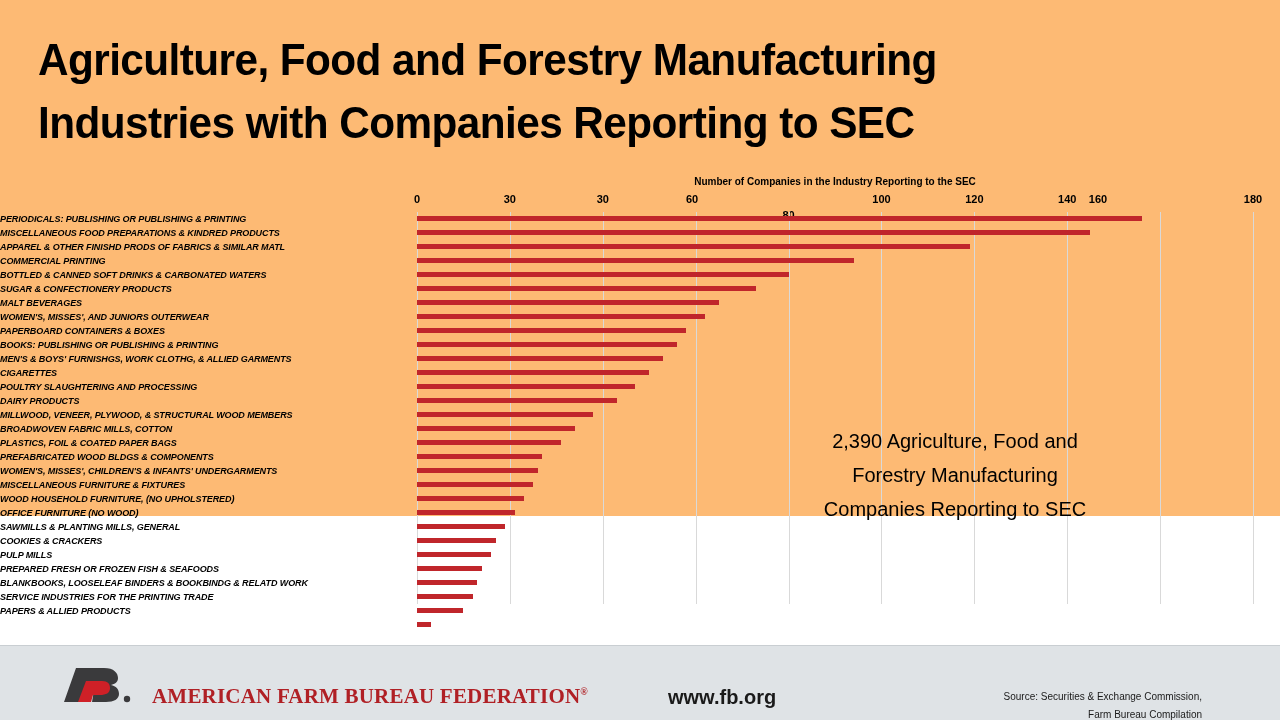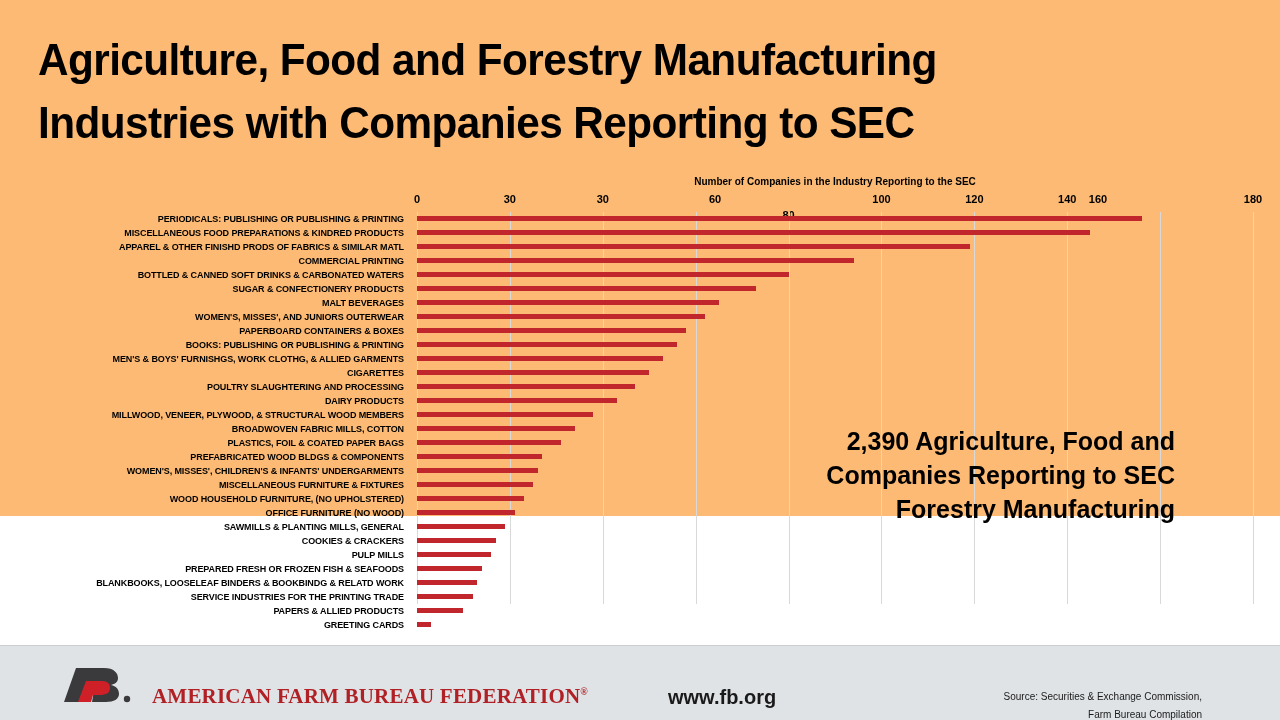--- a/index.html
+++ b/index.html
@@ -94,37 +94,37 @@
 
   
   #cat-labels {
     position: absolute;
     left: 0px; top: 212px;
     width: 409px;
   }
   .cat-label {
     height: 14px;
     line-height: 14px;
-    text-align: right;
     padding-right: 5px;
     font-size: 9px;
     font-weight: bold;
     color: #000000;
     white-space: nowrap;
     letter-spacing: -0.1px;
+    font-style: italic;
   }
 
   
   #annotation {
     position: absolute;
     left: 735px; top: 424px;
     width: 440px;
-    text-align: right;
-    font-size: 25px;
-    font-weight: bold;
+    text-align: center;
+    font-size: 20px;
+    font-weight: normal;
     line-height: 34px;
     color: #000000;
   }
 
   
   #footer {
     position: absolute;
     left: 0; top: 645px;
     width: 1280px; height: 75px;
     background: #dfe3e6;
@@ -175,21 +175,21 @@
   </div>
 
   <div id="chart">
 
     <div id="axis-title">Number of Companies in the Industry Reporting to the SEC</div>
 
     <div id="tick-row">
         <div class="tick-label" style="left: 417px;">0</div>
         <div class="tick-label" style="left: 509.889px;">30</div>
         <div class="tick-label" style="left: 602.778px;">30</div>
-        <div class="tick-label" style="left: 715px; text-align: right;">60</div>
+        <div class="tick-label" style="left: 692px; text-align: right;">60</div>
         <div class="tick-label" style="left: 788.556px; margin-top: 16px;">80</div>
         <div class="tick-label" style="left: 881.444px;">100</div>
         <div class="tick-label" style="left: 974.333px;">120</div>
         <div class="tick-label" style="left: 1067.22px;">140</div>
         <div class="tick-label" style="left: 1098px;">160</div>
         <div class="tick-label" style="left: 1253px;">180</div>
       </div>
 
     <div id="plot">
       <div id="gridlines">
@@ -322,27 +322,26 @@
       <div class="cat-label">MISCELLANEOUS FURNITURE &amp; FIXTURES</div>
       <div class="cat-label">WOOD HOUSEHOLD FURNITURE, (NO UPHOLSTERED)</div>
       <div class="cat-label">OFFICE FURNITURE (NO WOOD)</div>
       <div class="cat-label">SAWMILLS &amp; PLANTING MILLS, GENERAL</div>
       <div class="cat-label">COOKIES &amp; CRACKERS</div>
       <div class="cat-label">PULP MILLS</div>
       <div class="cat-label">PREPARED FRESH OR FROZEN FISH &amp; SEAFOODS</div>
       <div class="cat-label">BLANKBOOKS, LOOSELEAF BINDERS &amp; BOOKBINDG &amp; RELATD WORK</div>
       <div class="cat-label">SERVICE INDUSTRIES FOR THE PRINTING TRADE</div>
       <div class="cat-label">PAPERS &amp; ALLIED PRODUCTS</div>
-      <div class="cat-label">GREETING CARDS</div>
     </div>
 
   <div id="annotation">
     <div>2,390 Agriculture, Food and</div>
+    <div>Forestry Manufacturing</div>
     <div>Companies Reporting to SEC</div>
-    <div>Forestry Manufacturing</div>
   </div>
 
   <div id="footer"></div>
 
   <div id="logo-wrap">
     <svg width="72" height="40" viewBox="0 0 72 40" xmlns="http://www.w3.org/2000/svg">
       <path d="M2 38 L14 4 L42 4 C52 4 56 9 56 14 C56 18 53 20 49 21 C54 22 57 25 57 30 C57 35 52 38 44 38 L30 38 L32 26 L24 26 L21 38 Z" fill="#3a3a3c"></path>
       <path d="M16 38 L24 17 L40 17 C46 17 48 20 48 24 C48 29 44 31 38 31 L31 31 L29 38 Z" fill="#cf2027"></path>
       <circle cx="65" cy="35" r="3.2" fill="#3a3a3c"></circle>
     </svg>

